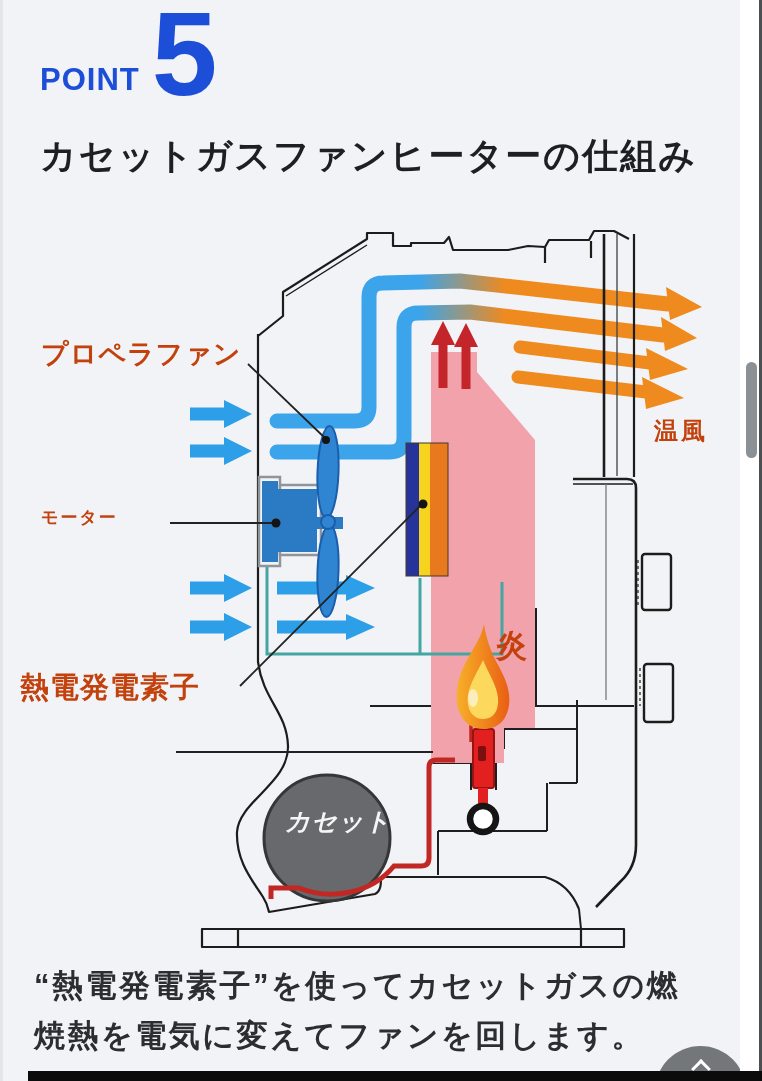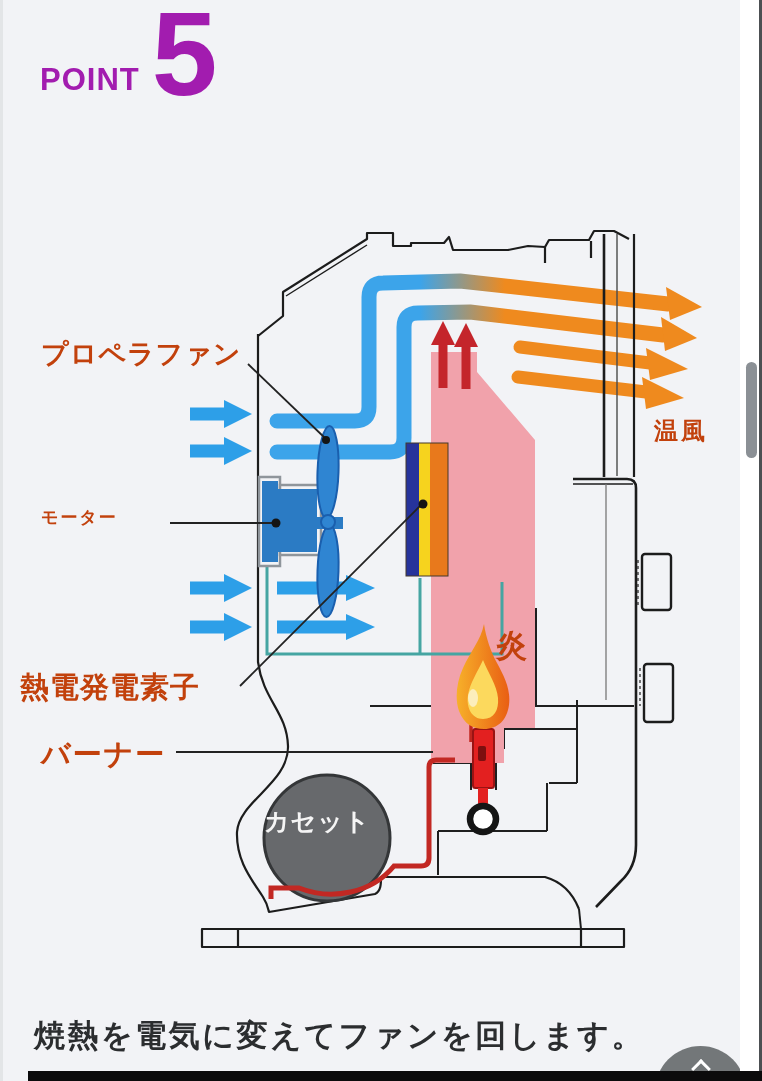--- a/index.html
+++ b/index.html
@@ -1,32 +1,32 @@
 <!DOCTYPE html>
 <html><head>
 <meta charset="utf-8">
 <style>
   html,body{margin:0;padding:0;background:#f2f3f6;}
   .canvas{position:relative;width:762px;height:1081px;overflow:hidden;background:#f2f3f6;
           font-family:"Liberation Sans","DejaVu Sans",sans-serif;}
   .abs{position:absolute;}
   
-  .point-row{left:40px;top:6px;display:flex;align-items:flex-end;color:#a21caf;}
+  .point-row{left:40px;top:6px;display:flex;align-items:flex-end;color:#1d4ed8;}
   .point-word{font-size:31px;font-weight:800;letter-spacing:1px;line-height:1;margin-bottom:8px;}
   .point-num{font-size:118px;font-weight:700;line-height:0.82;margin-left:12px;}
   .page-title{left:40px;top:132px;font-size:36px;font-weight:800;color:#1d1f21;letter-spacing:2px;white-space:nowrap;}
   
   .dlabel{font-weight:800;color:#c2410c;white-space:nowrap;z-index:5;}
   .lbl-fan{left:41px;top:336px;font-size:27px;letter-spacing:1px;}
   .lbl-motor{left:41px;top:506px;font-size:17px;letter-spacing:2px;}
   .lbl-element{left:20px;top:668px;font-size:29px;letter-spacing:1px;}
   .lbl-burner{left:41px;top:735px;font-size:29px;letter-spacing:2px;}
   .lbl-warm{left:654px;top:415px;font-size:24px;letter-spacing:3px;}
   .lbl-flame{left:496px;top:625px;font-size:31px;}
-  .lbl-gas{left:264px;top:806px;width:127px;text-align:left;color:#f5f5f5;font-size:25px;font-weight:800;line-height:1.25;z-index:6;letter-spacing:1px;}
+  .lbl-gas{left:264px;top:806px;width:127px;text-align:right;color:#f5f5f5;font-size:25px;font-weight:800;line-height:1.25;z-index:6;letter-spacing:1px;font-style:italic;}
   
   .caption{left:34px;top:961px;width:706px;font-size:31px;font-weight:600;color:#2b2d2f;
            letter-spacing:2.5px;line-height:1.6;}
   
   .diagram-svg{left:0;top:0;z-index:2;}
   
   .sb-track{left:740px;top:0;width:19px;height:1081px;background:#ffffff;z-index:8;}
   .sb-edge{left:759px;top:0;width:3px;height:1081px;background:#4c4f52;z-index:9;}
   .sb-thumb{left:746px;top:362px;width:11px;height:96px;background:#8b9095;border-radius:6px;z-index:10;}
   .left-edge{left:0;top:0;width:3px;height:1081px;background:#e3e5e7;z-index:8;}
@@ -190,33 +190,33 @@
       <circle cx="326" cy="440" r="4"></circle>
       <circle cx="276" cy="523" r="4.5"></circle>
       <circle cx="423" cy="504" r="4.5"></circle>
     </g>
   </svg>
 
   <div class="abs point-row">
     <span class="point-word">POINT</span>
     <span class="point-num">5</span>
   </div>
+  <div class="abs page-title">カセットガスファンヒーターの仕組み</div>
 
   <div class="abs dlabel lbl-fan">プロペラファン</div>
   <div class="abs dlabel lbl-motor">モーター</div>
   <div class="abs dlabel lbl-element">熱電発電素子</div>
-  <div class="abs dlabel lbl-burner">バーナー</div>
   <div class="abs dlabel lbl-warm">温風</div>
   <div class="abs dlabel lbl-flame">炎</div>
   <div class="abs lbl-gas">
     <div>カセット</div>
   </div>
 
   <div class="abs caption">
-    <br>
+    <span>“熱電発電素子”を使ってカセットガスの燃</span><br>
     <span>焼熱を電気に変えてファンを回します。</span>
   </div>
 
   <div class="abs left-edge"></div>
   <div class="abs sb-track"></div>
   <div class="abs sb-edge"></div>
   <div class="abs sb-thumb"></div>
 
   <div class="abs fab"></div>
   <div class="abs bottom-bar"></div>

